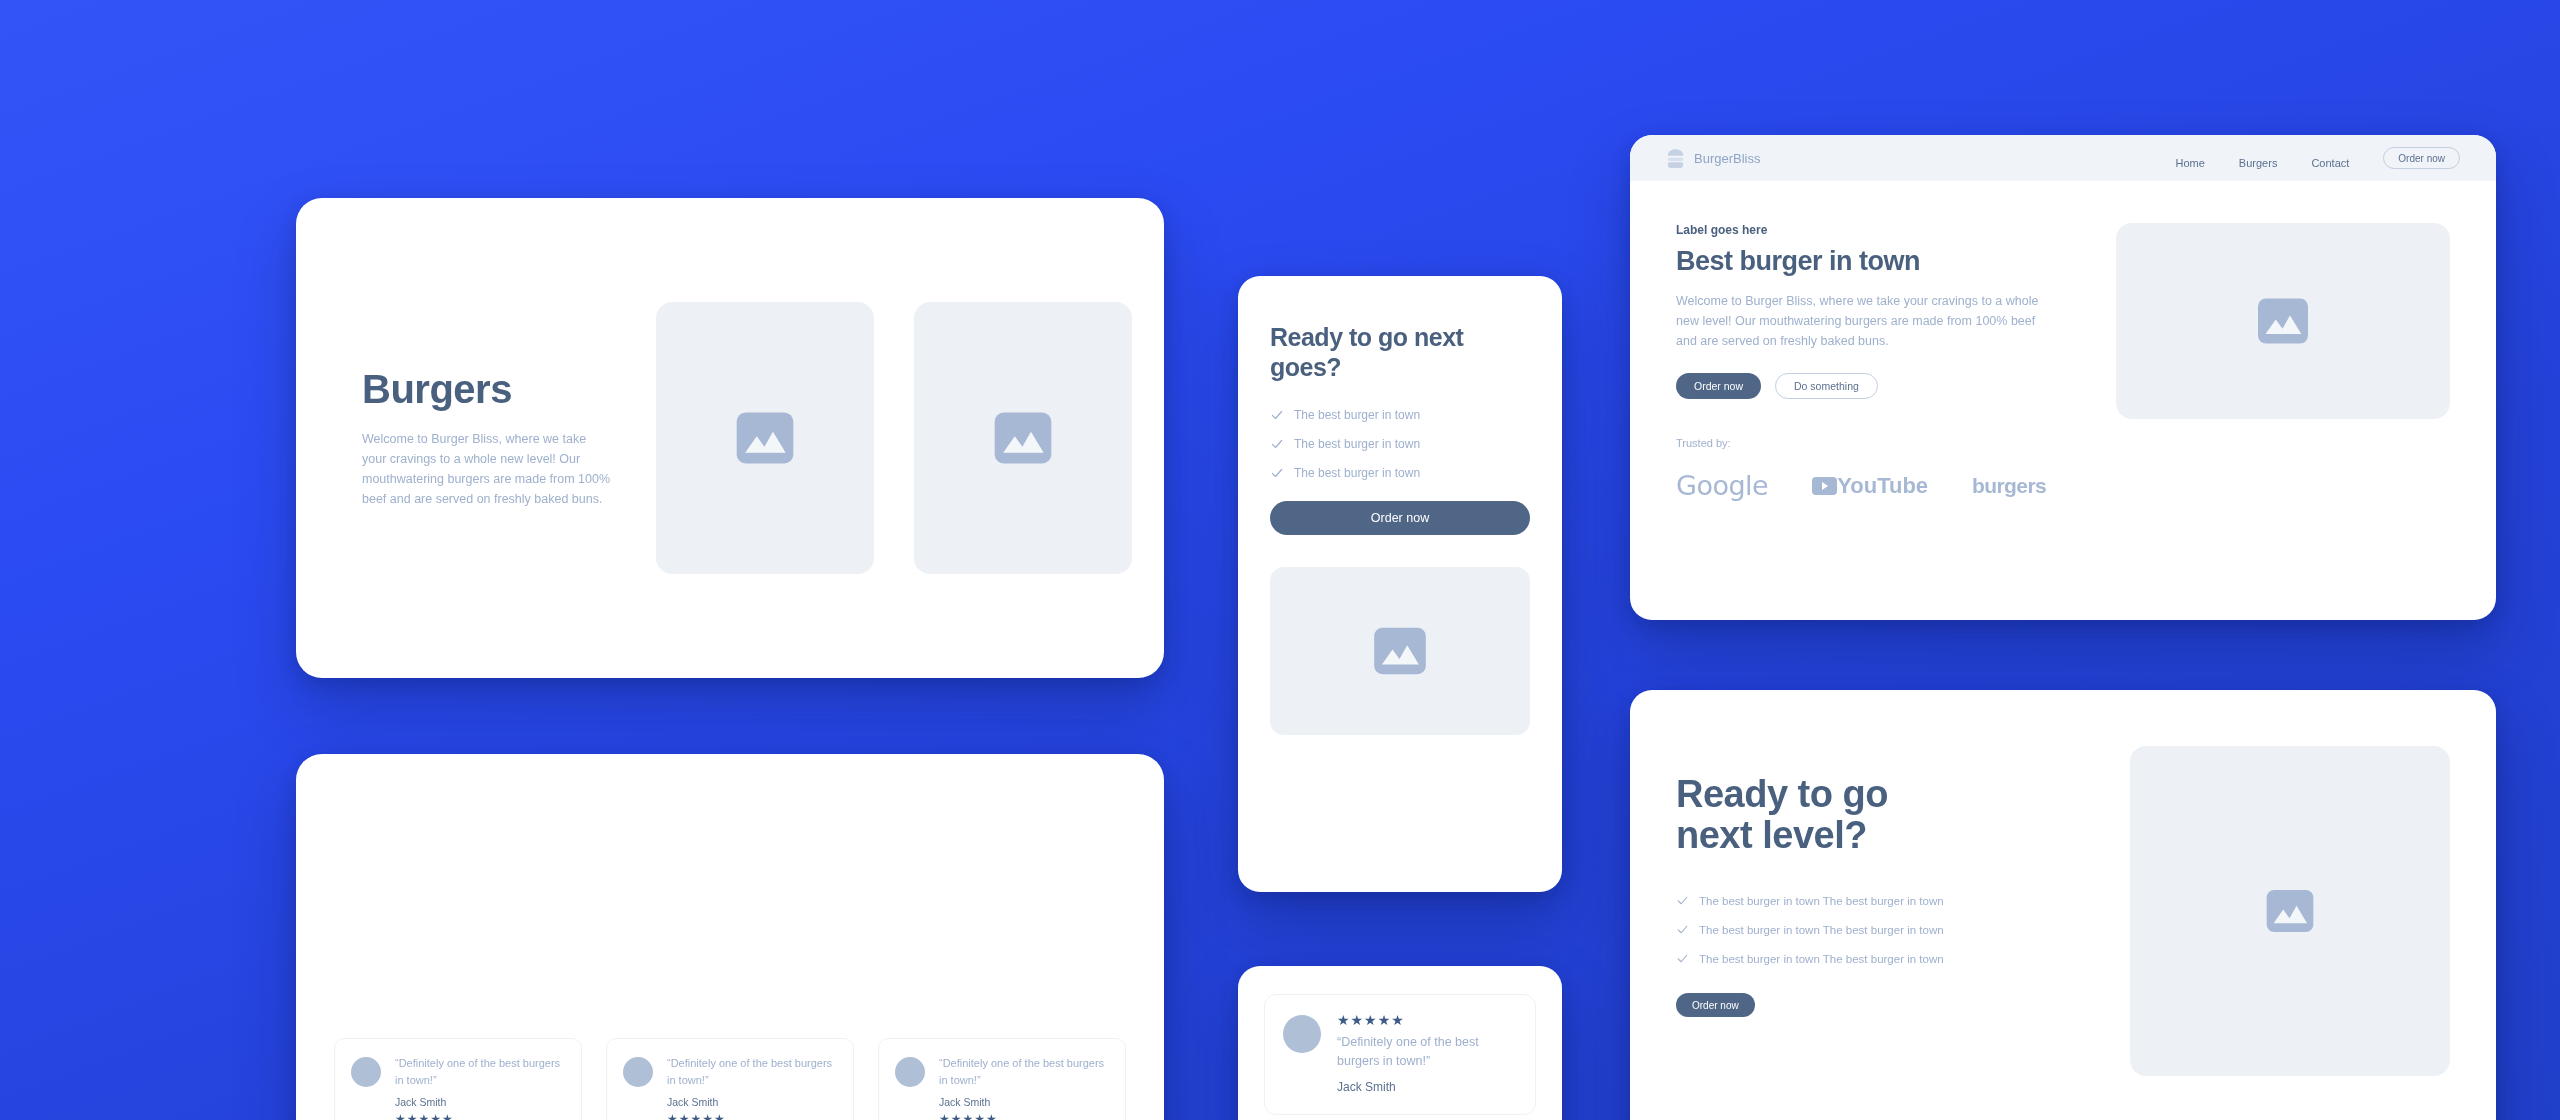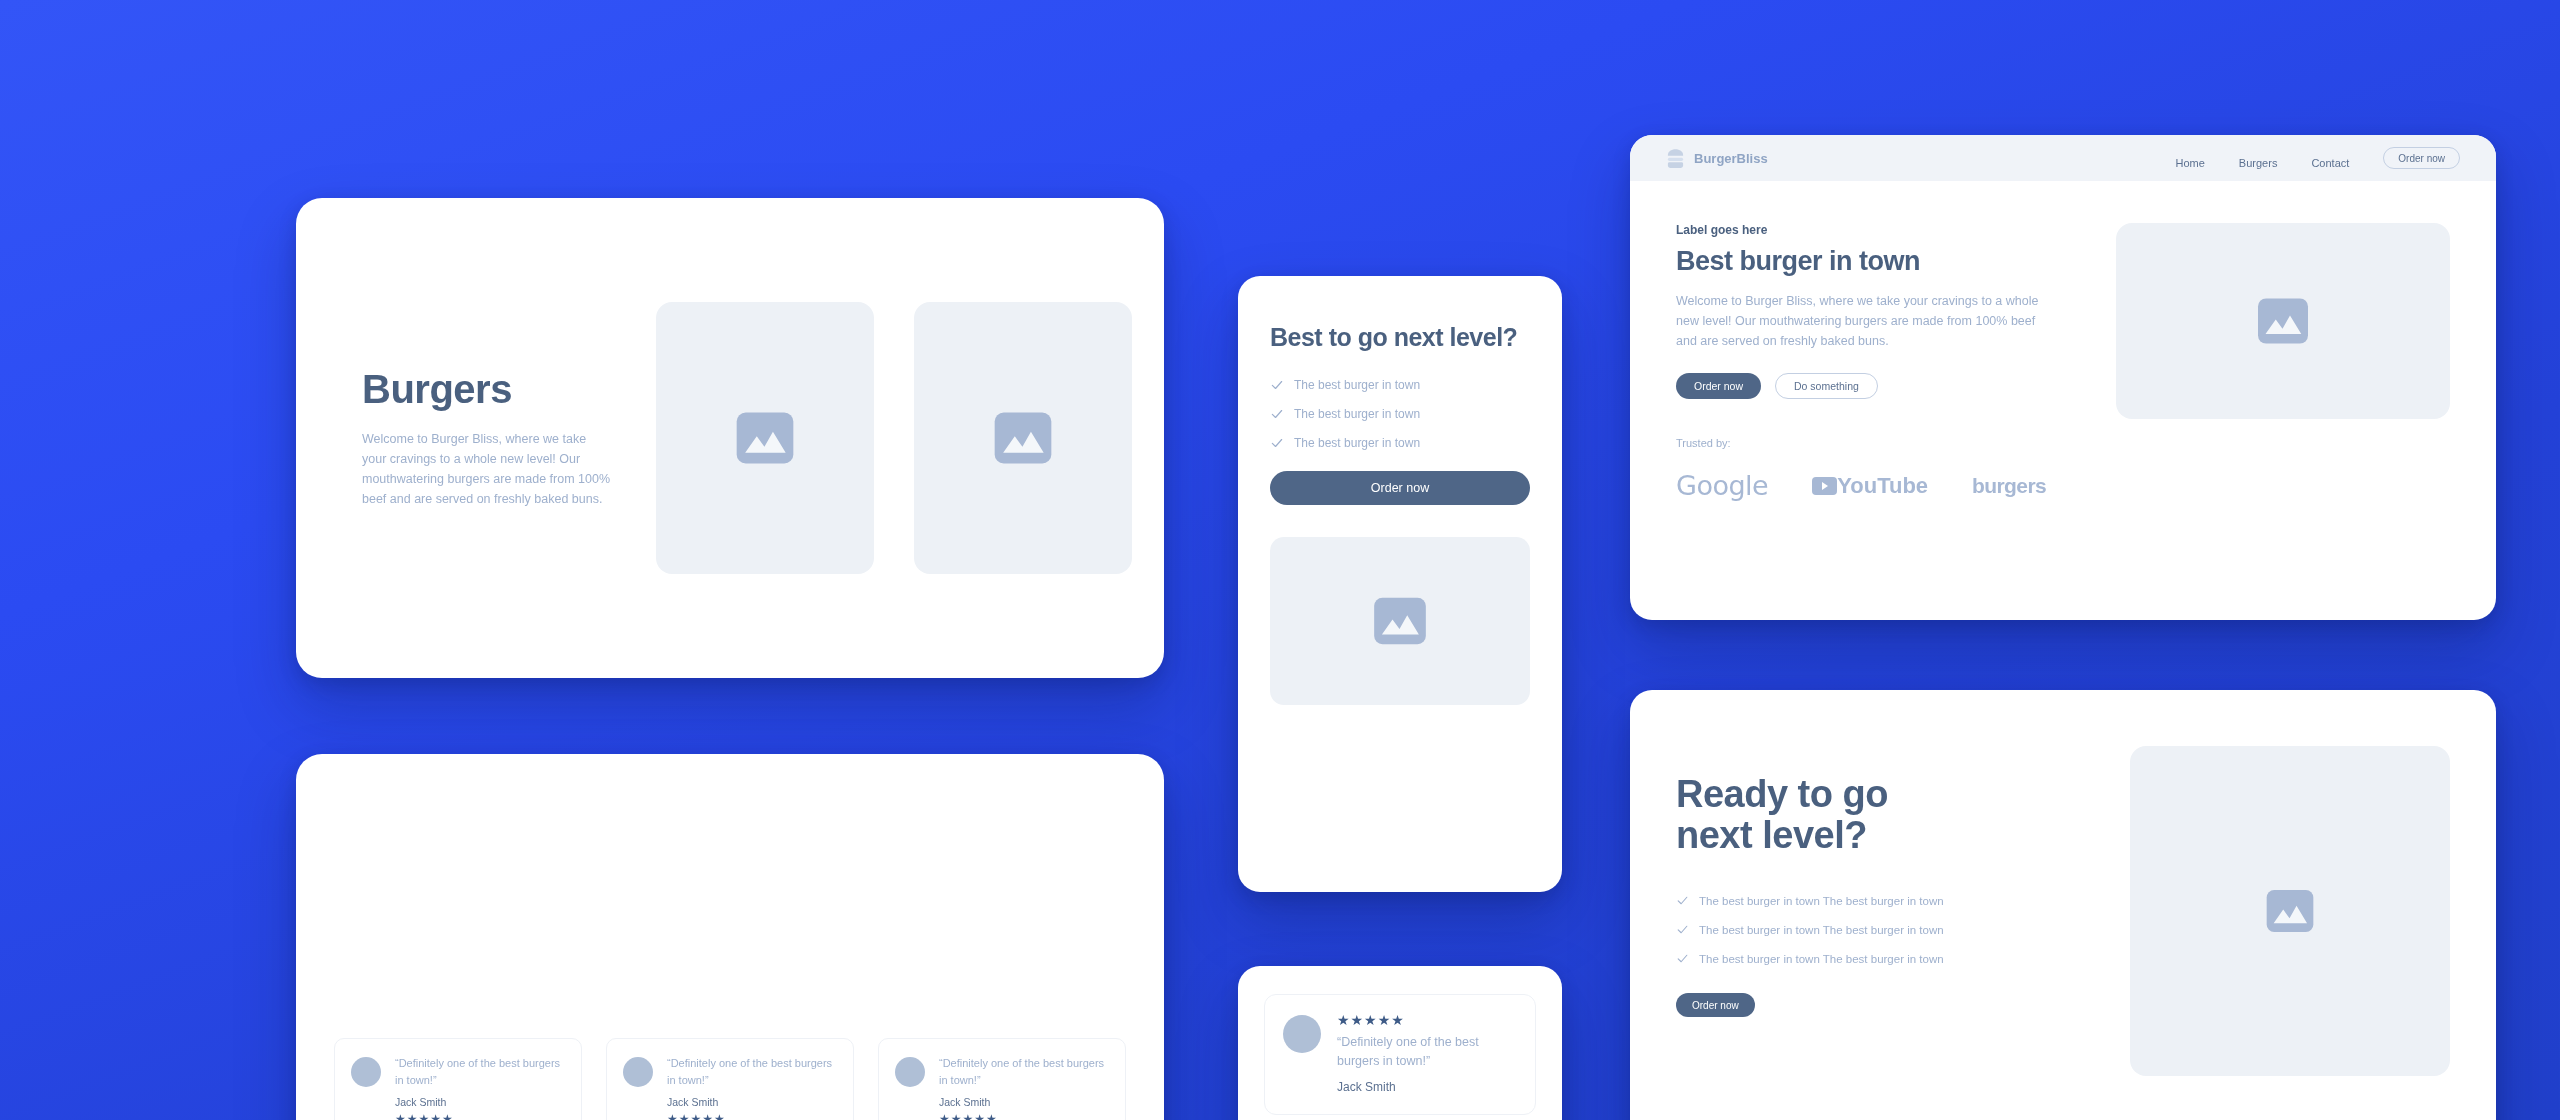--- a/index.html
+++ b/index.html
@@ -123,21 +123,21 @@
   
   #card-hero {
     left: 1630px; top: 135px; width: 866px; height: 485px;
     border-radius: 22px;
   }
   .navbar {
     height: 46px; background: #F0F3F8;
     display: flex; align-items: center; padding: 0 36px;
   }
   .brand { display: flex; align-items: center; gap: 9px; }
-  .brand-name { font-size: 13px; color: #8FA4C4; font-weight: 700; }
+  .brand-name { font-size: 13px; color: #8FA4C4; font-weight: 400; }
   .nav-links { margin-left: auto; display: flex; align-items: flex-end; gap: 34px; }
   .nav-link { font-size: 11px; color: #5B7090; text-decoration: none; }
   .nav-cta { height: 22px; padding: 0 14px; font-size: 10px; }
 
   .hero-body { display: flex; padding: 42px 46px 0 46px; gap: 40px; }
   .hero-left { width: 400px; flex: 0 0 400px; }
   .hero-label { font-size: 12px; font-weight: 700; color: #4A607F; margin-bottom: 10px; }
   .hero-title { font-size: 27px; line-height: 1.05; margin-bottom: 16px; }
   .hero-para { font-size: 12.5px; line-height: 1.6; color: #9EB0CD; margin-bottom: 22px; width: 370px; }
   .hero-btns { display: flex; gap: 14px; align-items: center; }
@@ -225,21 +225,21 @@
           <div class="tname">Jack Smith</div>
           <div class="tstars">★★★★★</div>
         </div>
       </div>
 
     </div>
   </div>
 
   <div class="card" id="card-ready-center">
     <div class="pad">
-      <h2 class="headline">Best to go next level?</h2>
+      <h2 class="headline">Ready to go next goes?</h2>
 
       <ul class="check-list">
         <li class="check-item">
           <svg class="check-mark" width="14" height="14" viewBox="0 0 24 24" fill="none">
             <path d="M4 12.5 L9.5 18 L20 6" stroke="#9EB0CD" stroke-width="2" stroke-linecap="round" stroke-linejoin="round"></path>
           </svg>
           <span class="check-text">The best burger in town</span>
         </li>
         <li class="check-item">
           <svg class="check-mark" width="14" height="14" viewBox="0 0 24 24" fill="none">

